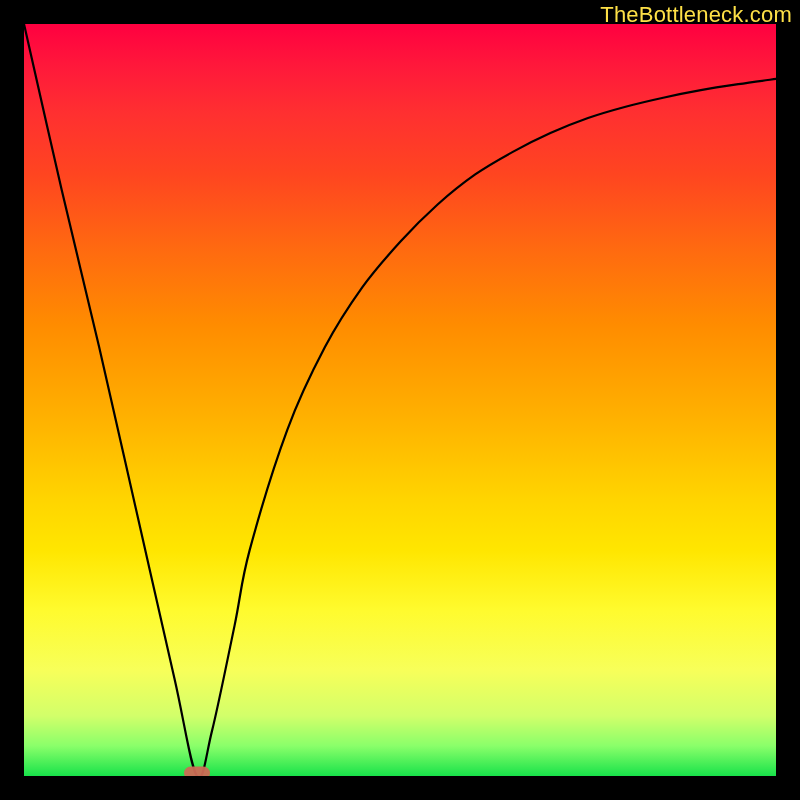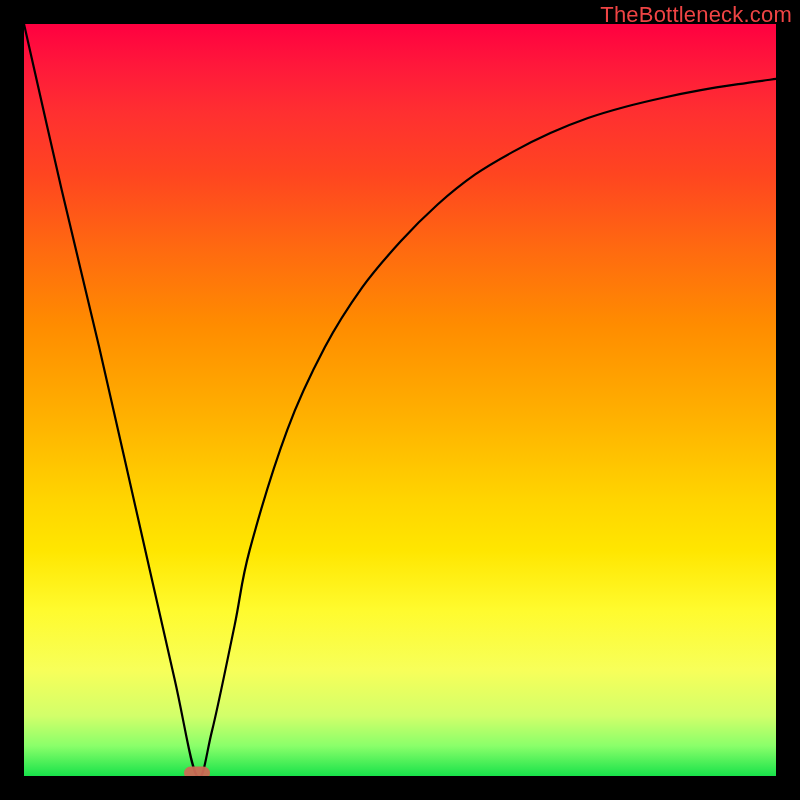--- a/index.html
+++ b/index.html
@@ -49,21 +49,21 @@
   svg.curve {
     position: absolute;
     inset: 0;
     width: 100%;
     height: 100%;
   }
   .watermark {
     position: absolute;
     top: 2px;
     right: 8px;
-    color: #ef4444;
+    color: #fde047;
     font-size: 22px;
     letter-spacing: 0.2px;
     user-select: none;
   }
   .dip-marker {
     position: absolute;
     width: 26px;
     height: 13px;
     border-radius: 10px;
     background: #cc6a55;

